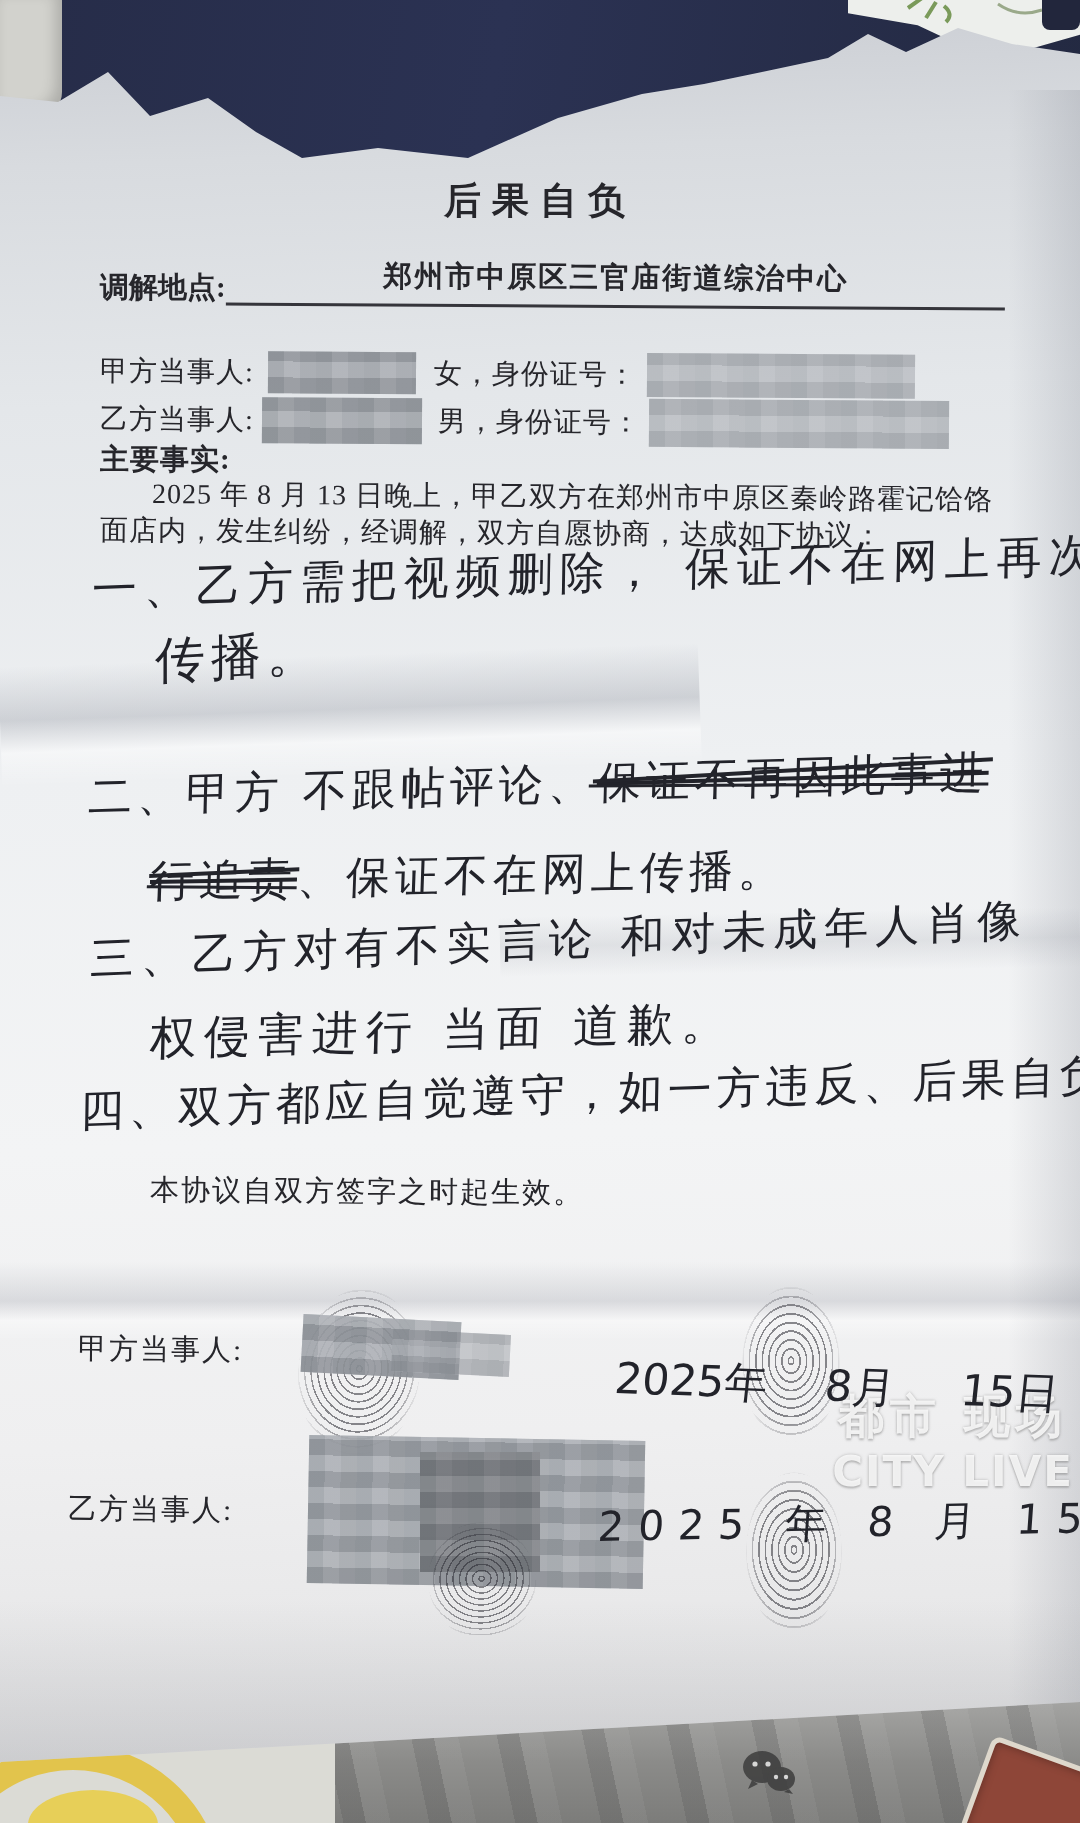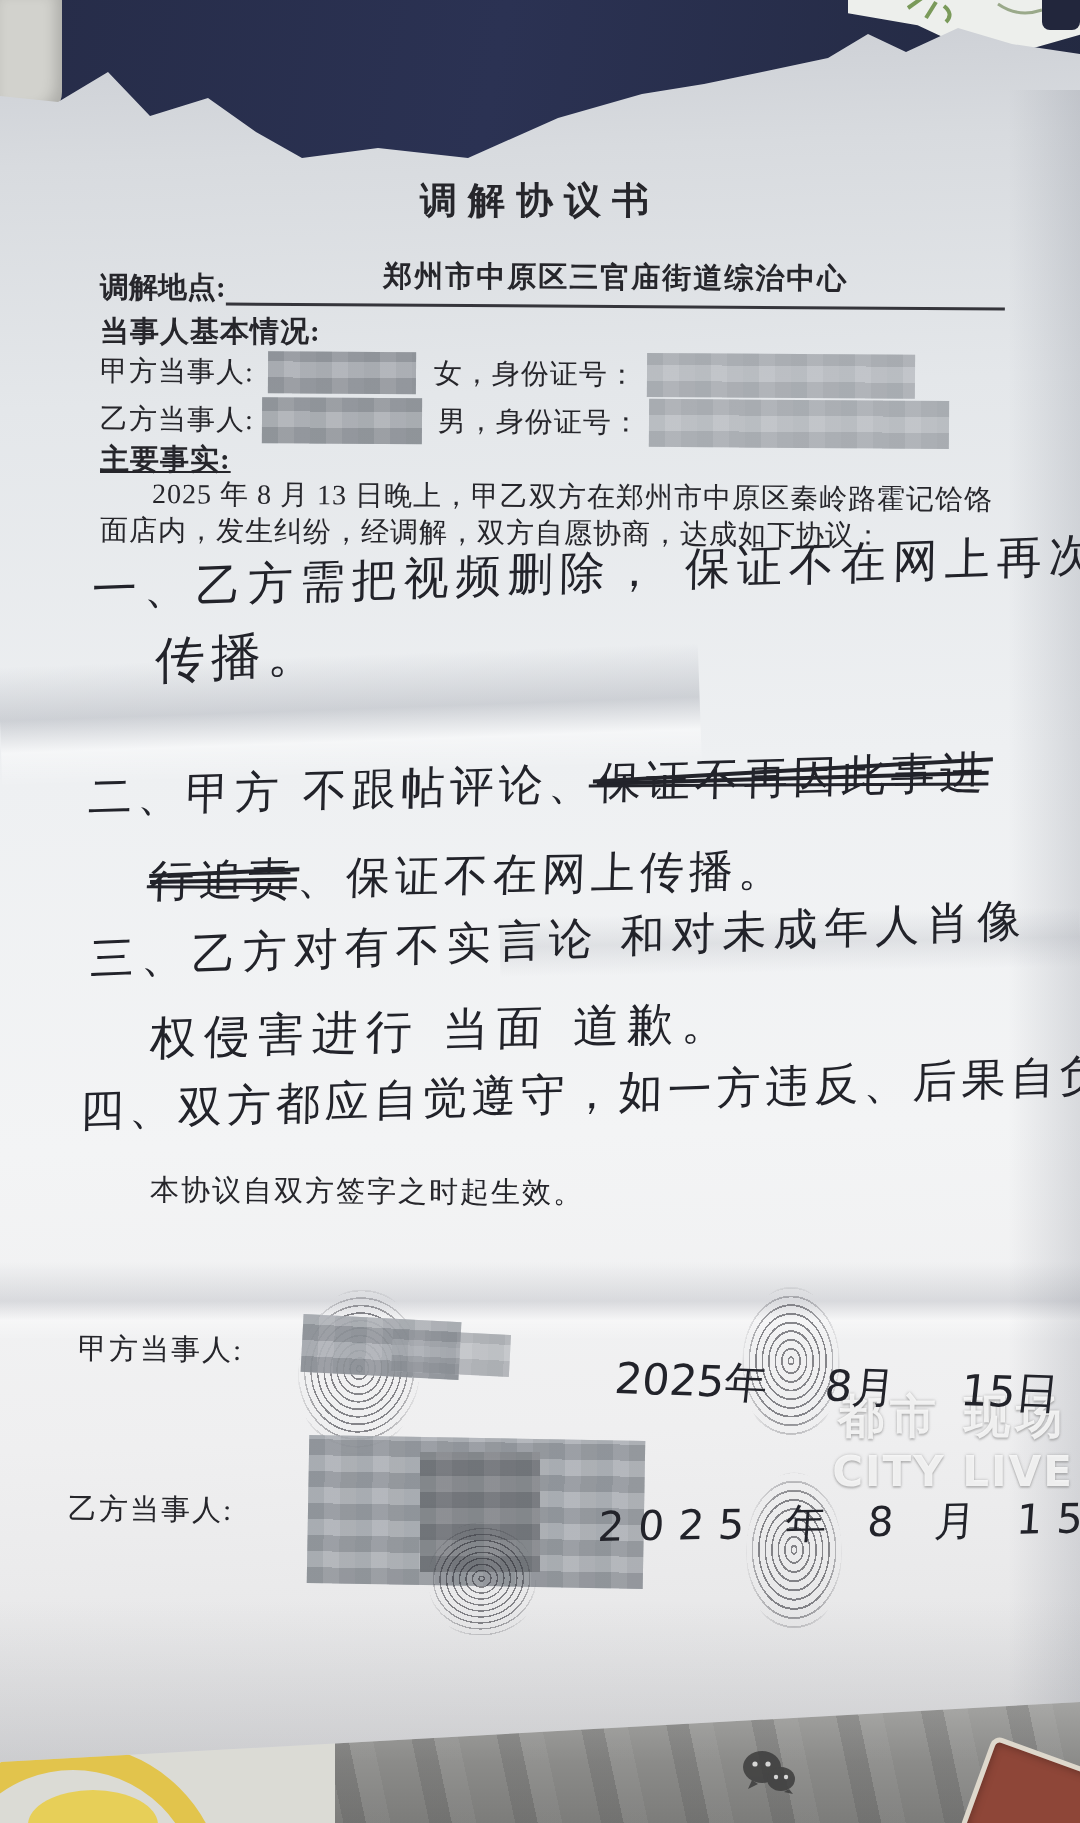--- a/index.html
+++ b/index.html
@@ -123,44 +123,43 @@
     <div class="crease c2"></div>
     <div class="crease c3"></div>
     <div class="crease c4"></div>
     <div class="crease c5"></div>
 
     <div class="wm">
       <div class="l1">都市 现场</div>
       <div class="l2">CITY LIVE</div>
     </div>
 
-    <div class="printed doc-title">调解协议书</div>
+    <div class="printed doc-title">后果自负</div>
 
     <div class="printed row loc-row" style="position:absolute;">
       <span class="loc-label">调解地点:</span>
       <span class="loc-value">郑州市中原区三官庙街道综治中心</span>
     </div>
 
-    <div class="printed hdr" style="left:100px;top:312px;">当事人基本情况:</div>
 
     <div class="party-row" style="left:100px;top:352px;transform:rotate(.4deg);">
       <span>甲方当事人:</span>
       <span class="mosaic" style="position:relative;display:inline-block;width:148px;height:42px;margin:0 18px 0 14px;"></span>
       <span>女，身份证号：</span>
       <span class="mosaic light" style="position:relative;display:inline-block;width:268px;height:44px;margin-left:10px;"></span>
     </div>
 
     <div class="party-row" style="left:100px;top:398px;transform:rotate(.4deg);">
       <span>乙方当事人:</span>
       <span class="mosaic" style="position:relative;display:inline-block;width:160px;height:46px;margin:0 16px 0 8px;"></span>
       <span>男，身份证号：</span>
       <span class="mosaic light" style="position:relative;display:inline-block;width:300px;height:48px;margin-left:8px;"></span>
     </div>
 
-    <div class="printed hdr" style="left:100px;top:440px;text-decoration:underline;">主要事实:</div>
+    <div class="printed hdr" style="left:100px;top:440px;">主要事实:</div>
     <div class="printed" style="left:152px;top:478px;font-size:28px;letter-spacing:1px;transform:rotate(.4deg);">2025 年 8 月 13 日晚上，甲乙双方在郑州市中原区秦岭路霍记饸饹</div>
     <div class="printed" style="left:100px;top:514px;font-size:28px;letter-spacing:1px;transform:rotate(.4deg);">面店内，发生纠纷，经调解，双方自愿协商，达成如下协议：</div>
 
     <div class="hand" style="left:92px;top:560px;font-size:45px;letter-spacing:7px;transform:rotate(-2deg) skewX(-3deg);">一、乙方需把视频删除， 保证不在网上再次</div>
     <div class="hand" style="left:155px;top:628px;font-size:50px;letter-spacing:6px;transform:rotate(-3deg) skewX(-3deg);">传播。</div>
 
     <div class="hand" style="left:88px;top:768px;font-size:44px;letter-spacing:5px;transform:rotate(-1.6deg) skewX(-3deg);">
       <span>二、甲方 不跟帖评论、</span><span class="struck">保证不再因此事进</span>
     </div>
     <div class="hand" style="left:150px;top:852px;font-size:44px;letter-spacing:5px;transform:rotate(-1deg) skewX(-3deg);">

